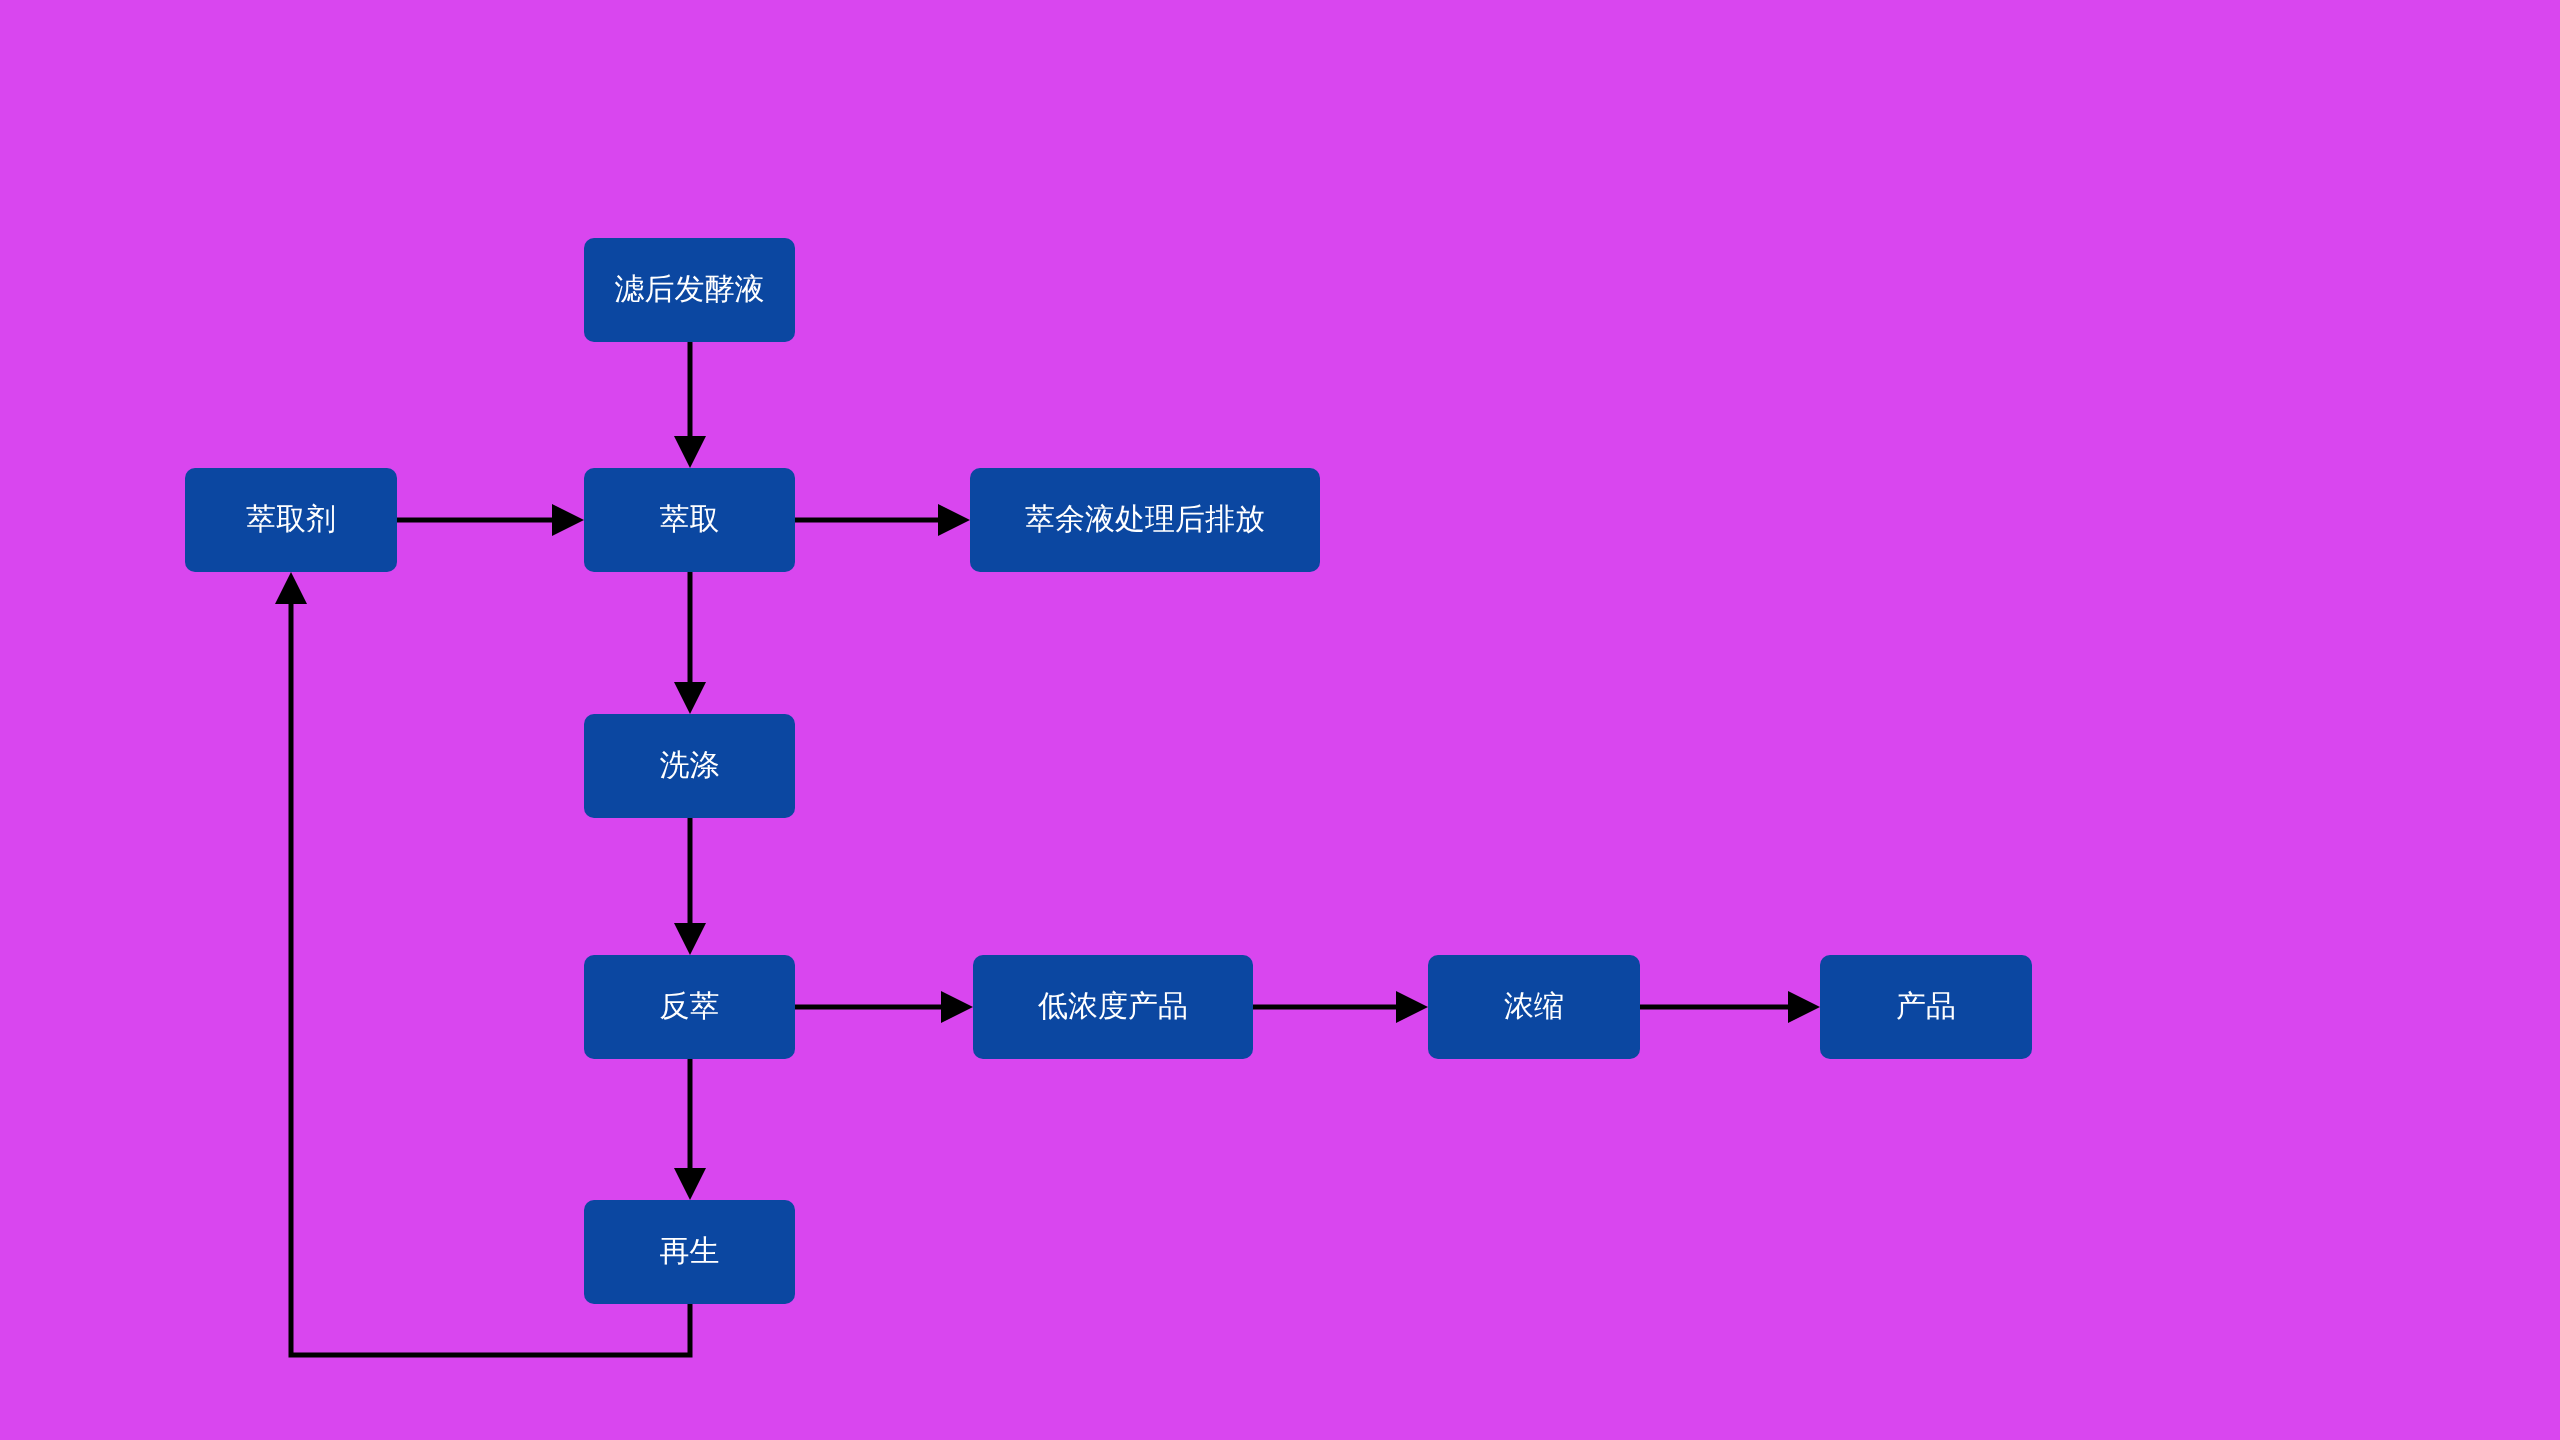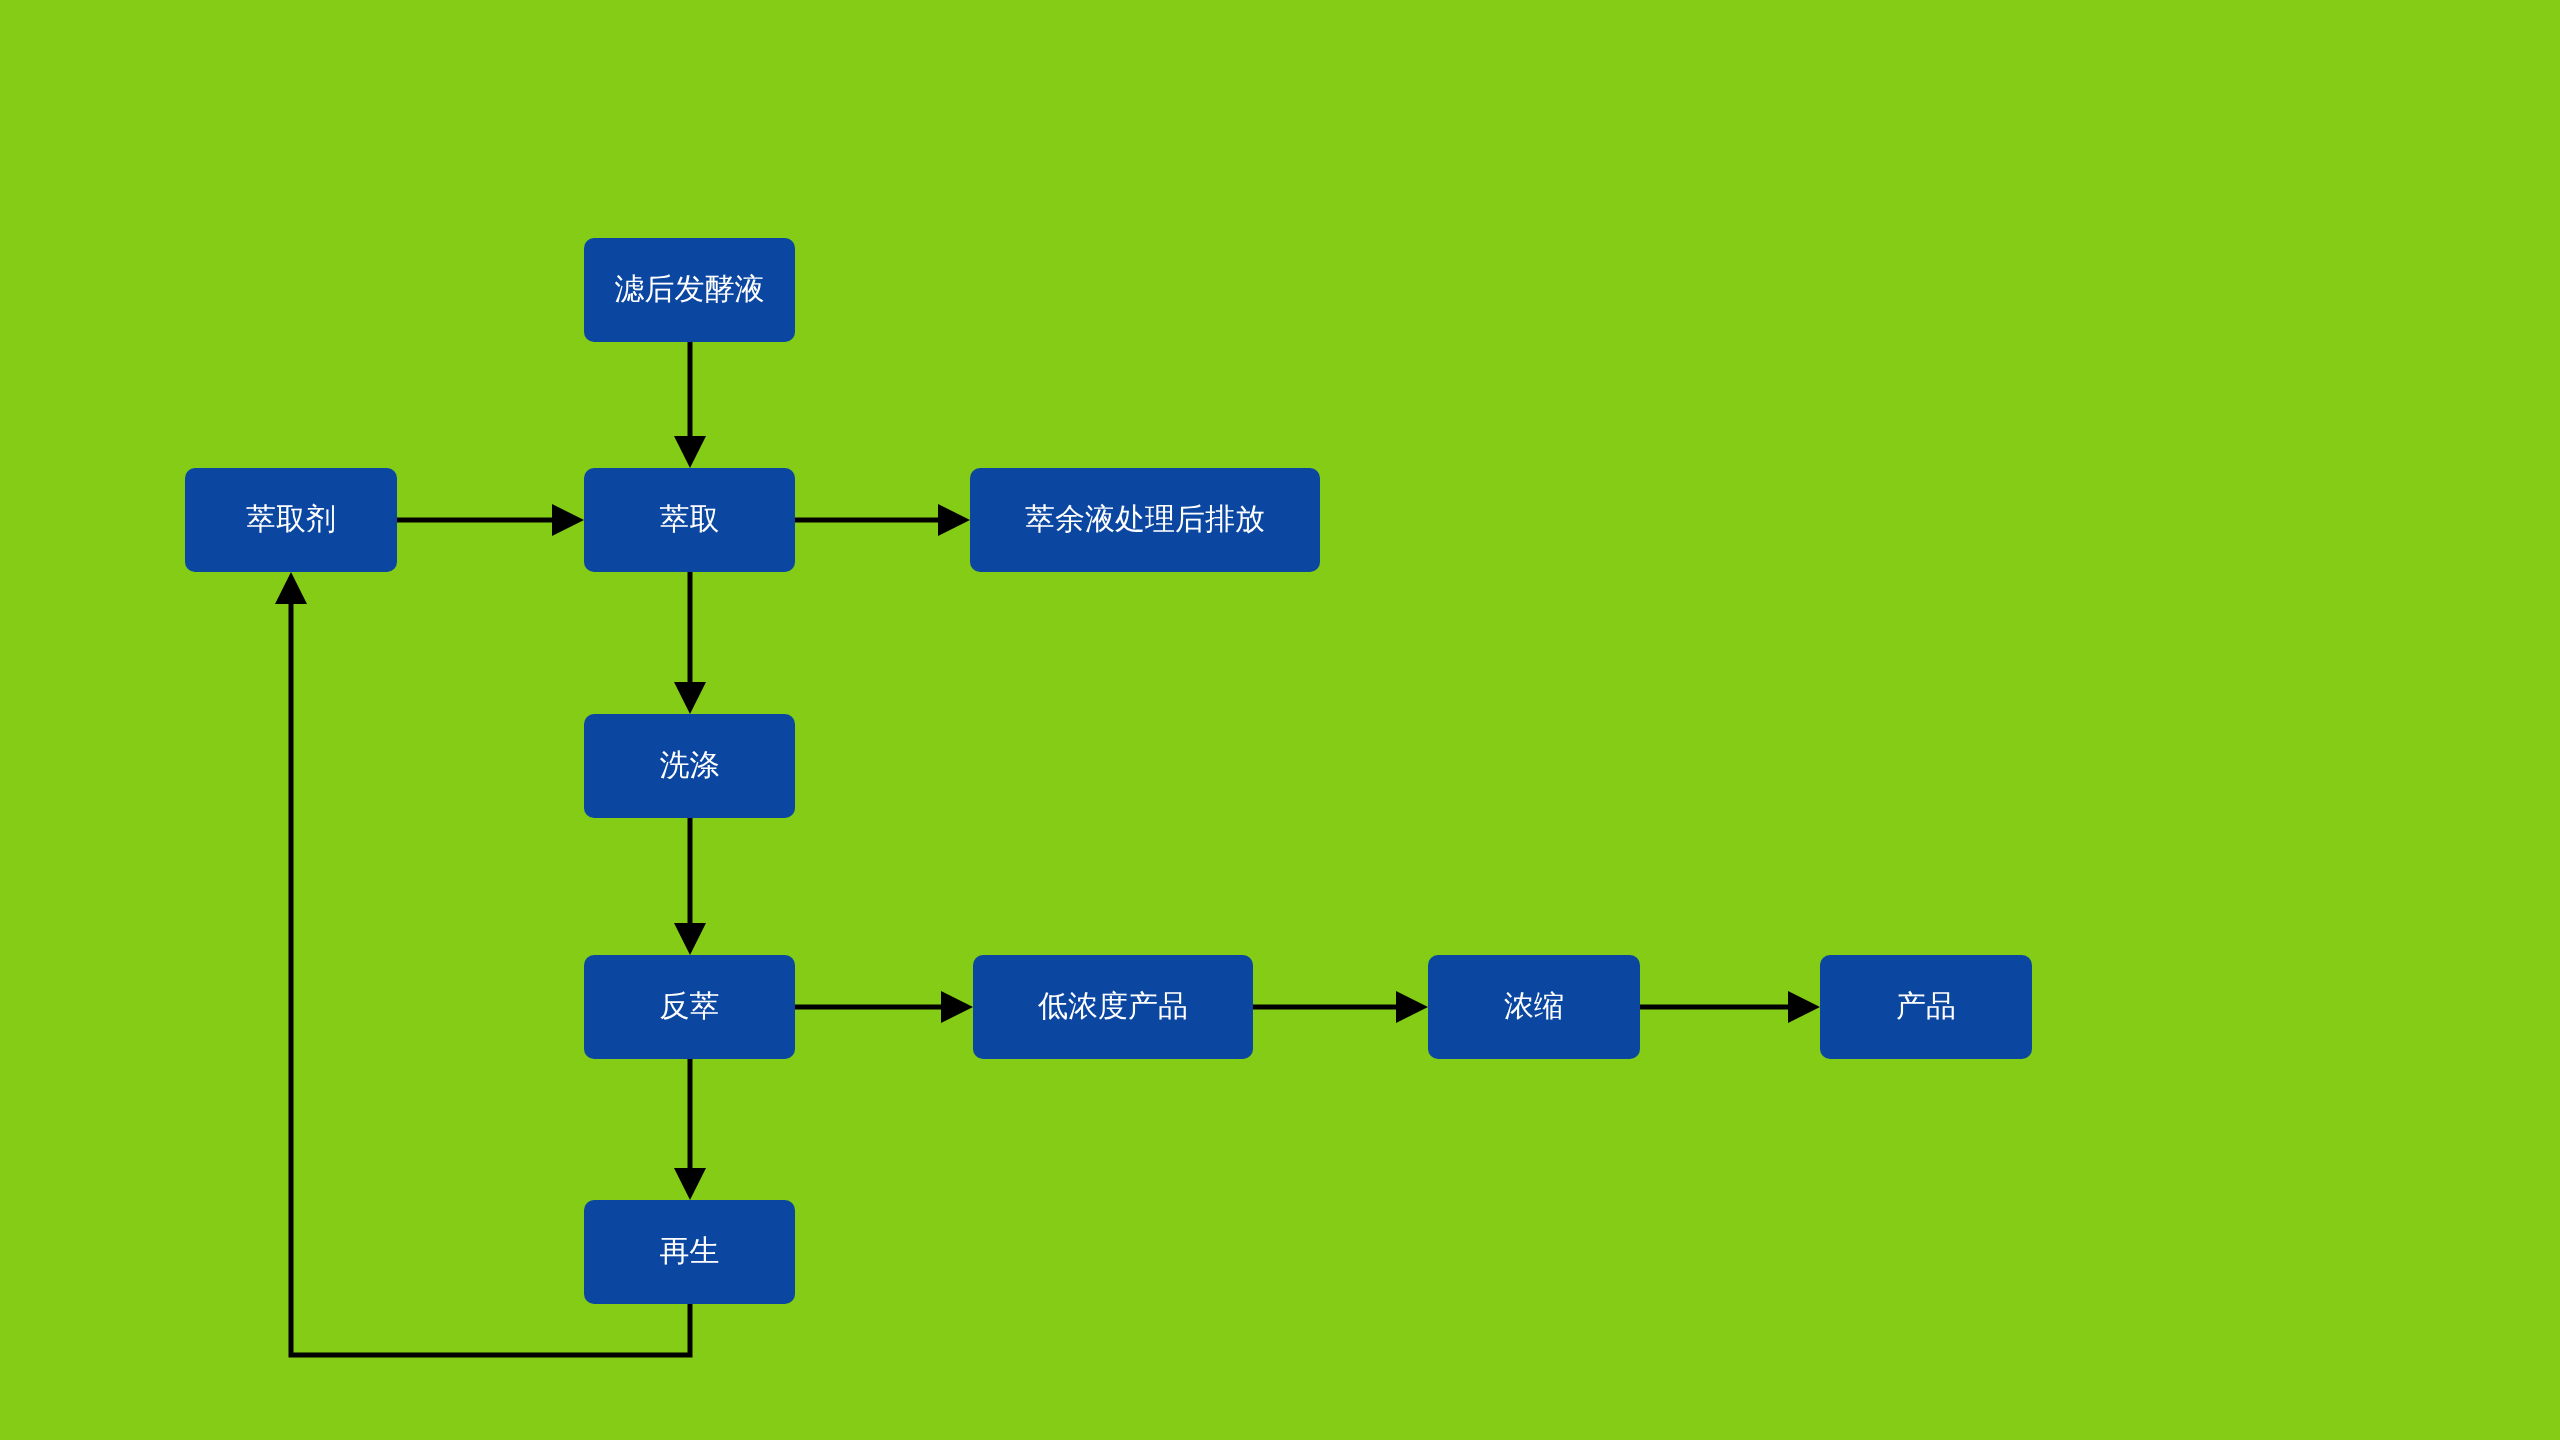--- a/index.html
+++ b/index.html
@@ -10,21 +10,21 @@
   body {
     width: 2560px;
     height: 1440px;
     font-family: "Liberation Sans", "DejaVu Sans", sans-serif;
     overflow: hidden;
   }
   #diagram-root {
     position: relative;
     width: 2560px;
     height: 1440px;
-    background: #84cc16;
+    background: #d946ef;
   }
   svg.flow-canvas {
     position: absolute;
     top: 0;
     left: 0;
     width: 2560px;
     height: 1440px;
     display: block;
   }
   .node-rect {

